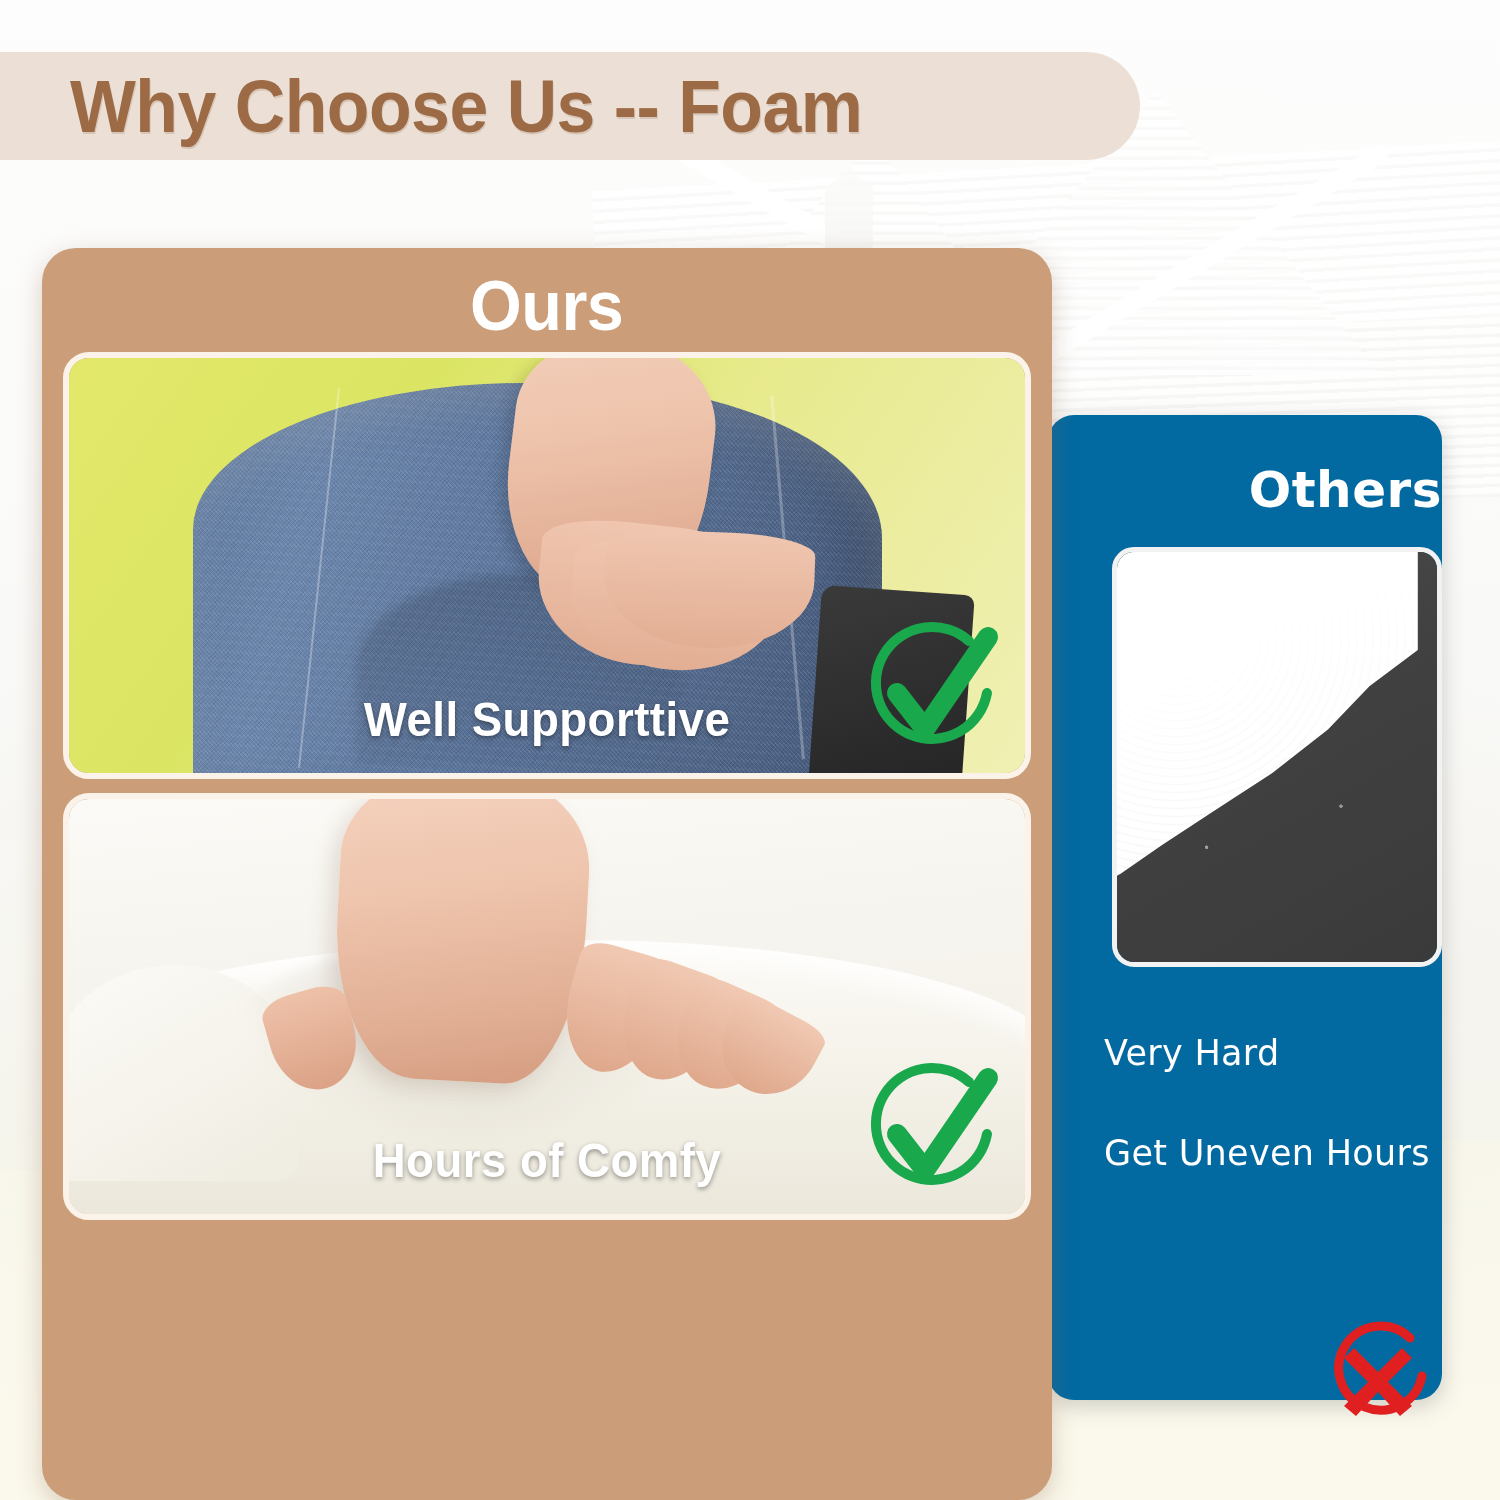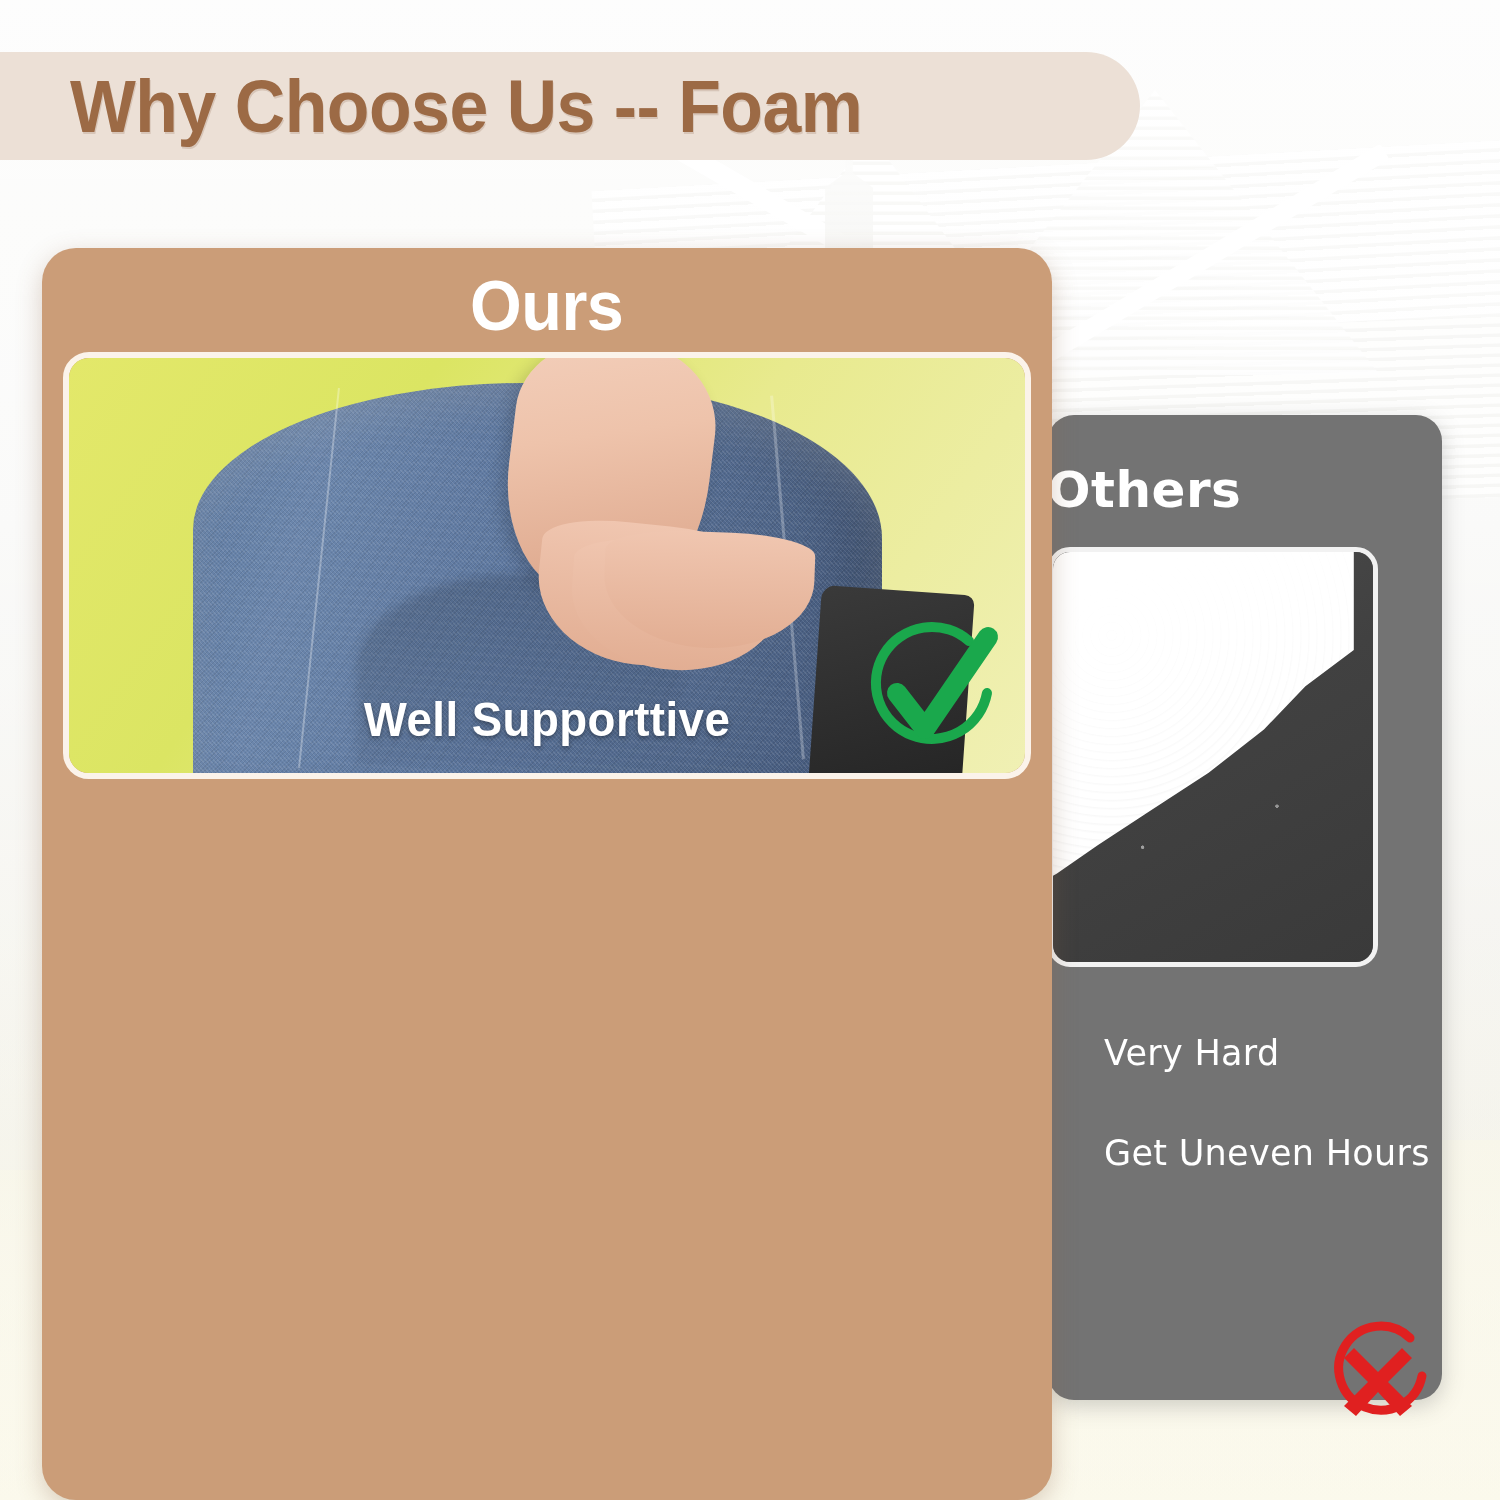--- a/index.html
+++ b/index.html
@@ -82,25 +82,25 @@
     letter-spacing:-0.5px;
     white-space:nowrap;
     transform:scaleX(.93);
     transform-origin:left center;
     text-shadow:1px 2px 0 rgba(120,80,50,.18);
   }
 
   
   #others-panel {
     position:absolute; left:1048px; top:415px; width:394px; height:985px;
-    background:#737373;
+    background:#0369a1;
     border-radius:26px;
     z-index:4;
     box-shadow:0 6px 22px rgba(90,90,90,.28);
-    display:flex; flex-direction:column; align-items:flex-start;
+    display:flex; flex-direction:column; align-items:flex-end;
   }
   #others-title {
     color:#ffffff; font-size:50px; font-weight:bold;
     letter-spacing:.5px;
     margin-top:46px;
     font-family:"DejaVu Sans","Liberation Sans",sans-serif;
   }
   #others-photo-wrap {
     position:relative; width:330px; height:420px;
     margin-top:28px;
@@ -384,16 +384,33 @@
       <div class="p1-finger p1-f2"></div>
       <div class="p1-finger p1-f3"></div>
       <div class="p1-dark"></div>
       <svg class="check-badge" viewBox="0 0 150 150">
         <path class="stroke-round" d="M112 22 A56 56 0 1 0 130 74" stroke="#1aa84c" stroke-width="10"></path>
         <path class="stroke-round" d="M40 74 L68 110 L131 18" stroke="#1aa84c" stroke-width="20"></path>
       </svg>
       <div class="card-caption">Well Supporttive</div>
     </div>
 
+    <div class="ours-card">
+      <div class="p2-bg"></div>
+      <div class="p2-foam"></div>
+      <div class="p2-leftlobe"></div>
+      <div class="p2-dip"></div>
+      <div class="p2-hand"></div>
+      <div class="p2-finger p2-fa"></div>
+      <div class="p2-finger p2-fb"></div>
+      <div class="p2-finger p2-fc"></div>
+      <div class="p2-finger p2-fd"></div>
+      <div class="p2-thumb"></div>
+      <svg class="check-badge" viewBox="0 0 150 150">
+        <path class="stroke-round" d="M112 22 A56 56 0 1 0 130 74" stroke="#1aa84c" stroke-width="10"></path>
+        <path class="stroke-round" d="M40 74 L68 110 L131 18" stroke="#1aa84c" stroke-width="20"></path>
+      </svg>
+      <div class="card-caption">Hours of Comfy</div>
+    </div>
 
 
   </div>
 </div>
 
 </body></html>

